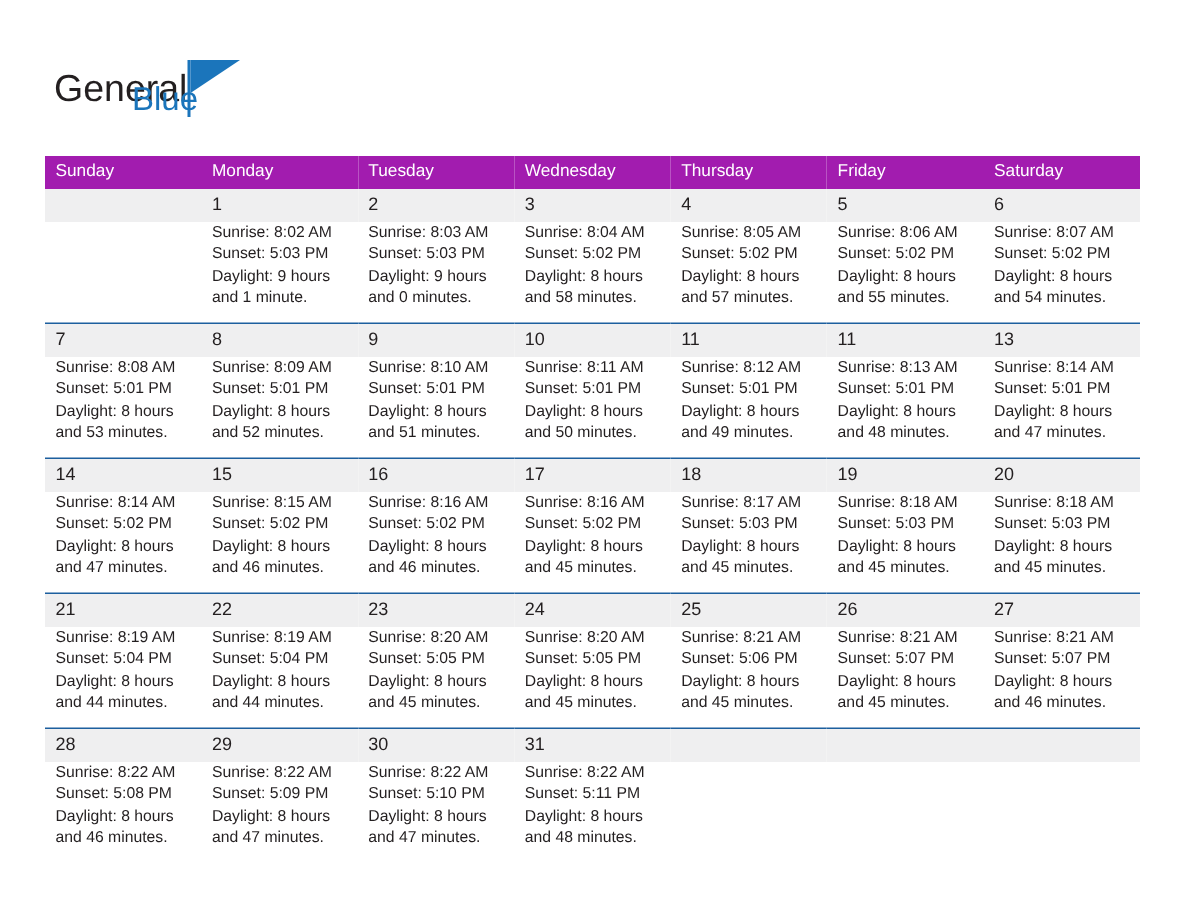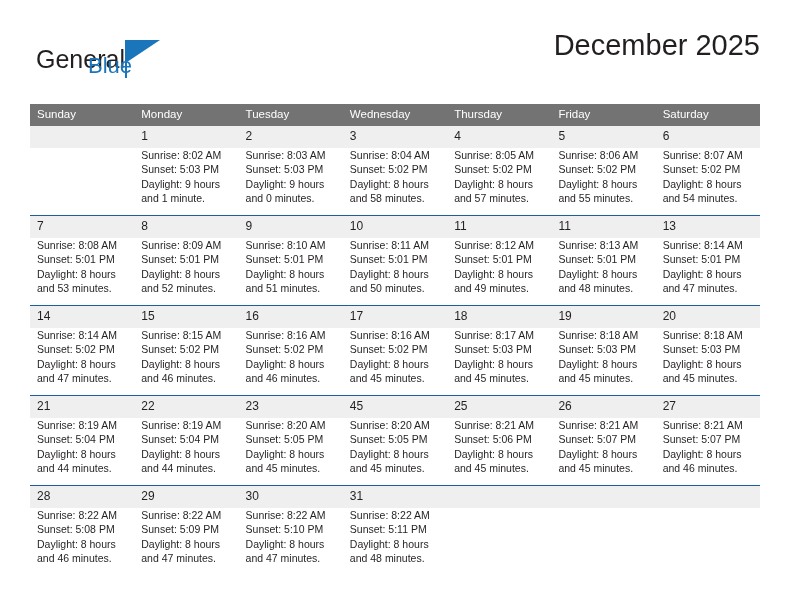--- a/index.html
+++ b/index.html
@@ -97,21 +97,21 @@
     left: 30px;
     top: 104px;
     width: 730px;
   }
   table.cal {
     border-collapse: collapse;
     table-layout: fixed;
     width: 730px;
   }
   table.cal th {
-    background: #737373;
+    background: #a21caf;
     color: #ffffff;
     font-weight: normal;
     font-size: 11.5px;
     text-align: left;
     padding: 4px 0 5px 7px;
     height: 12px;
     line-height: 13px;
   }
   table.cal td {
     vertical-align: top;
@@ -154,21 +154,20 @@
   <div class="header">
 
     <div class="brand">
       <span class="brand-general">General</span>
       <span class="brand-rule"></span>
       <span class="brand-triangle"></span>
       <span class="brand-blue">Blue</span>
     </div>
 
     <div class="title-block">
-      <div class="cal-title">December 2025</div>
     </div>
 
   </div>
 
   <div class="calendar">
     <table class="cal">
       <thead>
         <tr id="weekday-row">
             <th>Sunday</th>
             <th>Monday</th>
@@ -392,21 +391,21 @@
             <td class="">
               <div class="daynum">23</div>
               <div class="details">
                 <div>Sunrise: 8:20 AM</div>
                 <div>Sunset: 5:05 PM</div>
                 <div>Daylight: 8 hours</div>
                 <div>and 45 minutes.</div>
               </div>
             </td>
             <td class="">
-              <div class="daynum">45</div>
+              <div class="daynum">24</div>
               <div class="details">
                 <div>Sunrise: 8:20 AM</div>
                 <div>Sunset: 5:05 PM</div>
                 <div>Daylight: 8 hours</div>
                 <div>and 45 minutes.</div>
               </div>
             </td>
             <td class="">
               <div class="daynum">25</div>
               <div class="details">

